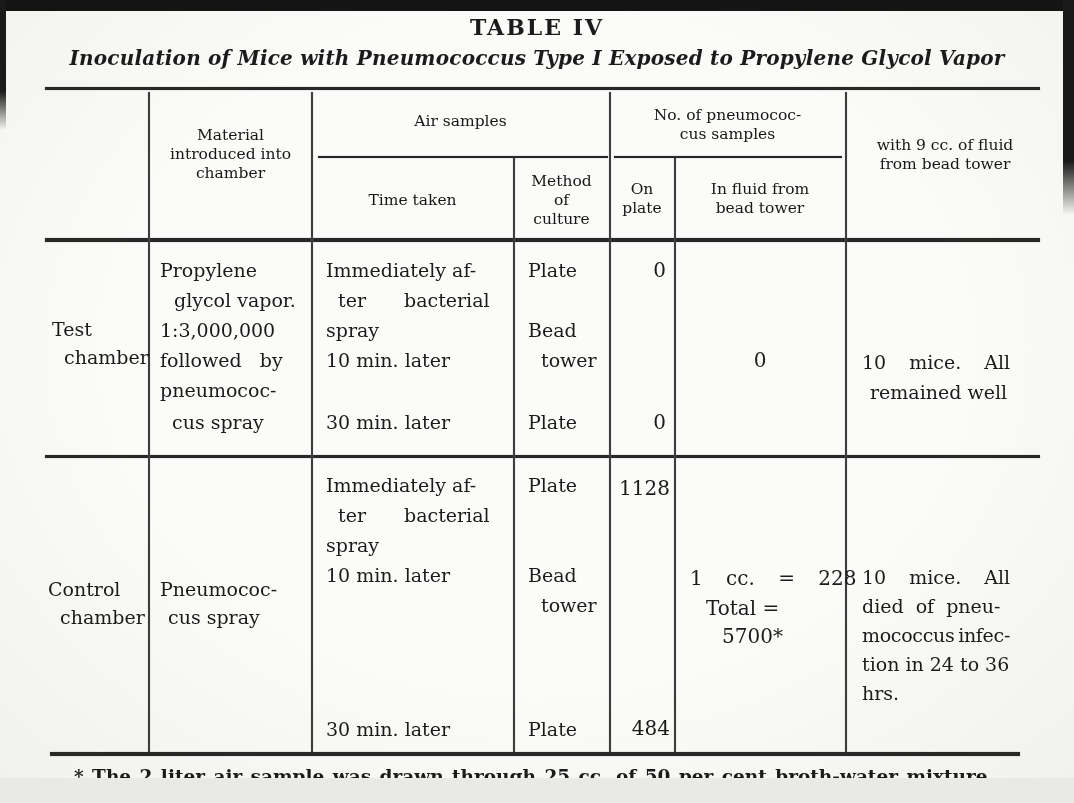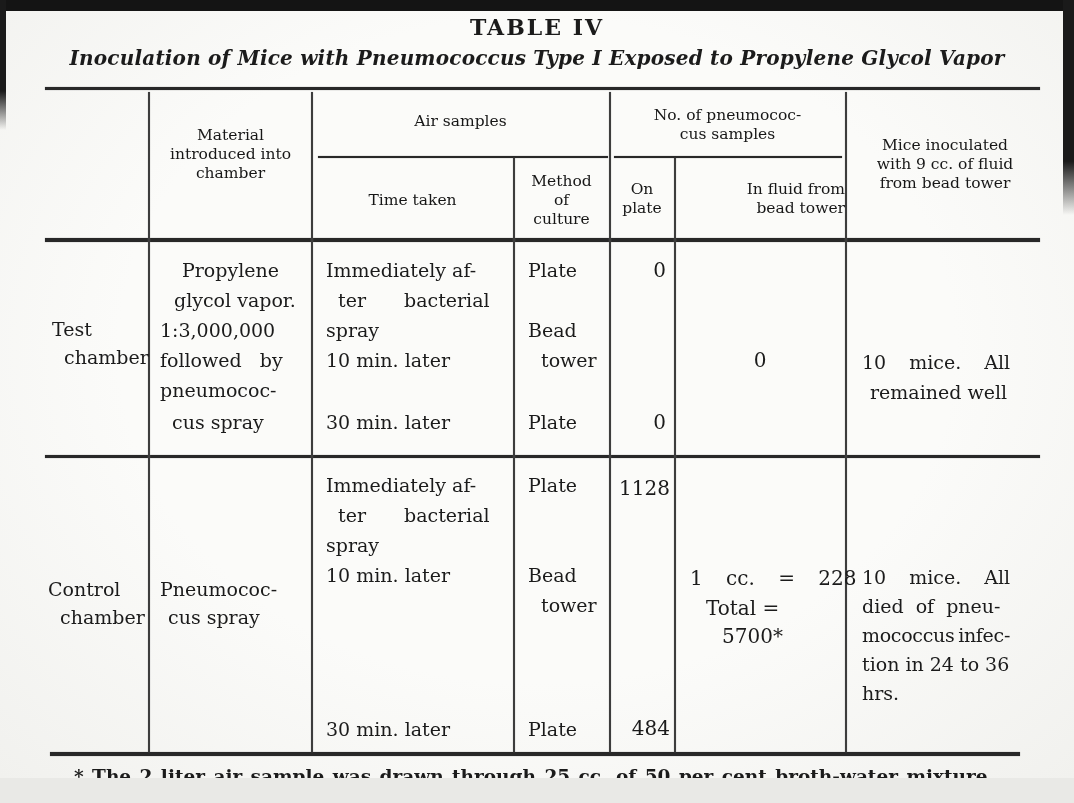--- a/index.html
+++ b/index.html
@@ -78,34 +78,33 @@
     <div class="hdl">culture</div>
   </div>
   <div class="blk hd" style="left:610px;top:106px;width:235px;">
     <div class="hdl">No. of pneumococ-</div>
     <div class="hdl">cus samples</div>
   </div>
   <div class="blk hd" style="left:610px;top:180px;width:64px;">
     <div class="hdl">On</div>
     <div class="hdl">plate</div>
   </div>
-  <div class="blk hd" style="left:675px;top:180px;width:170px;text-align:right;">
+  <div class="blk hd" style="left:675px;top:180px;width:170px;">
     <div class="hdl">In fluid from</div>
     <div class="hdl">bead tower</div>
   </div>
   <div class="blk hd" style="left:846px;top:136px;width:198px;">
-    <div class="hdl">Mice inoculated</div>
     <div class="hdl">with 9 cc. of fluid</div>
     <div class="hdl">from bead tower</div>
   </div>
 
   <div class="t" style="left:52px;top:320px;">Test</div>
   <div class="t" style="left:64px;top:348px;">chamber</div>
 
-  <div class="t" style="left:160px;top:261px;margin-left:22px;">Propylene</div>
+  <div class="t" style="left:160px;top:261px;">Propylene</div>
   <div class="t" style="left:174px;top:291px;">glycol vapor.</div>
   <div class="t" style="left:160px;top:321px;">1:3,000,000</div>
   <div class="t ws12" style="left:160px;top:351px;">followed by</div>
   <div class="t" style="left:160px;top:381px;">pneumococ-</div>
   <div class="t" style="left:172px;top:413px;">cus spray</div>
 
   <div class="t" style="left:326px;top:261px;">Immediately af-</div>
   <div class="t ws30" style="left:338px;top:291px;">ter bacterial</div>
   <div class="t" style="left:326px;top:321px;">spray</div>
   <div class="t" style="left:326px;top:351px;">10 min. later</div>

